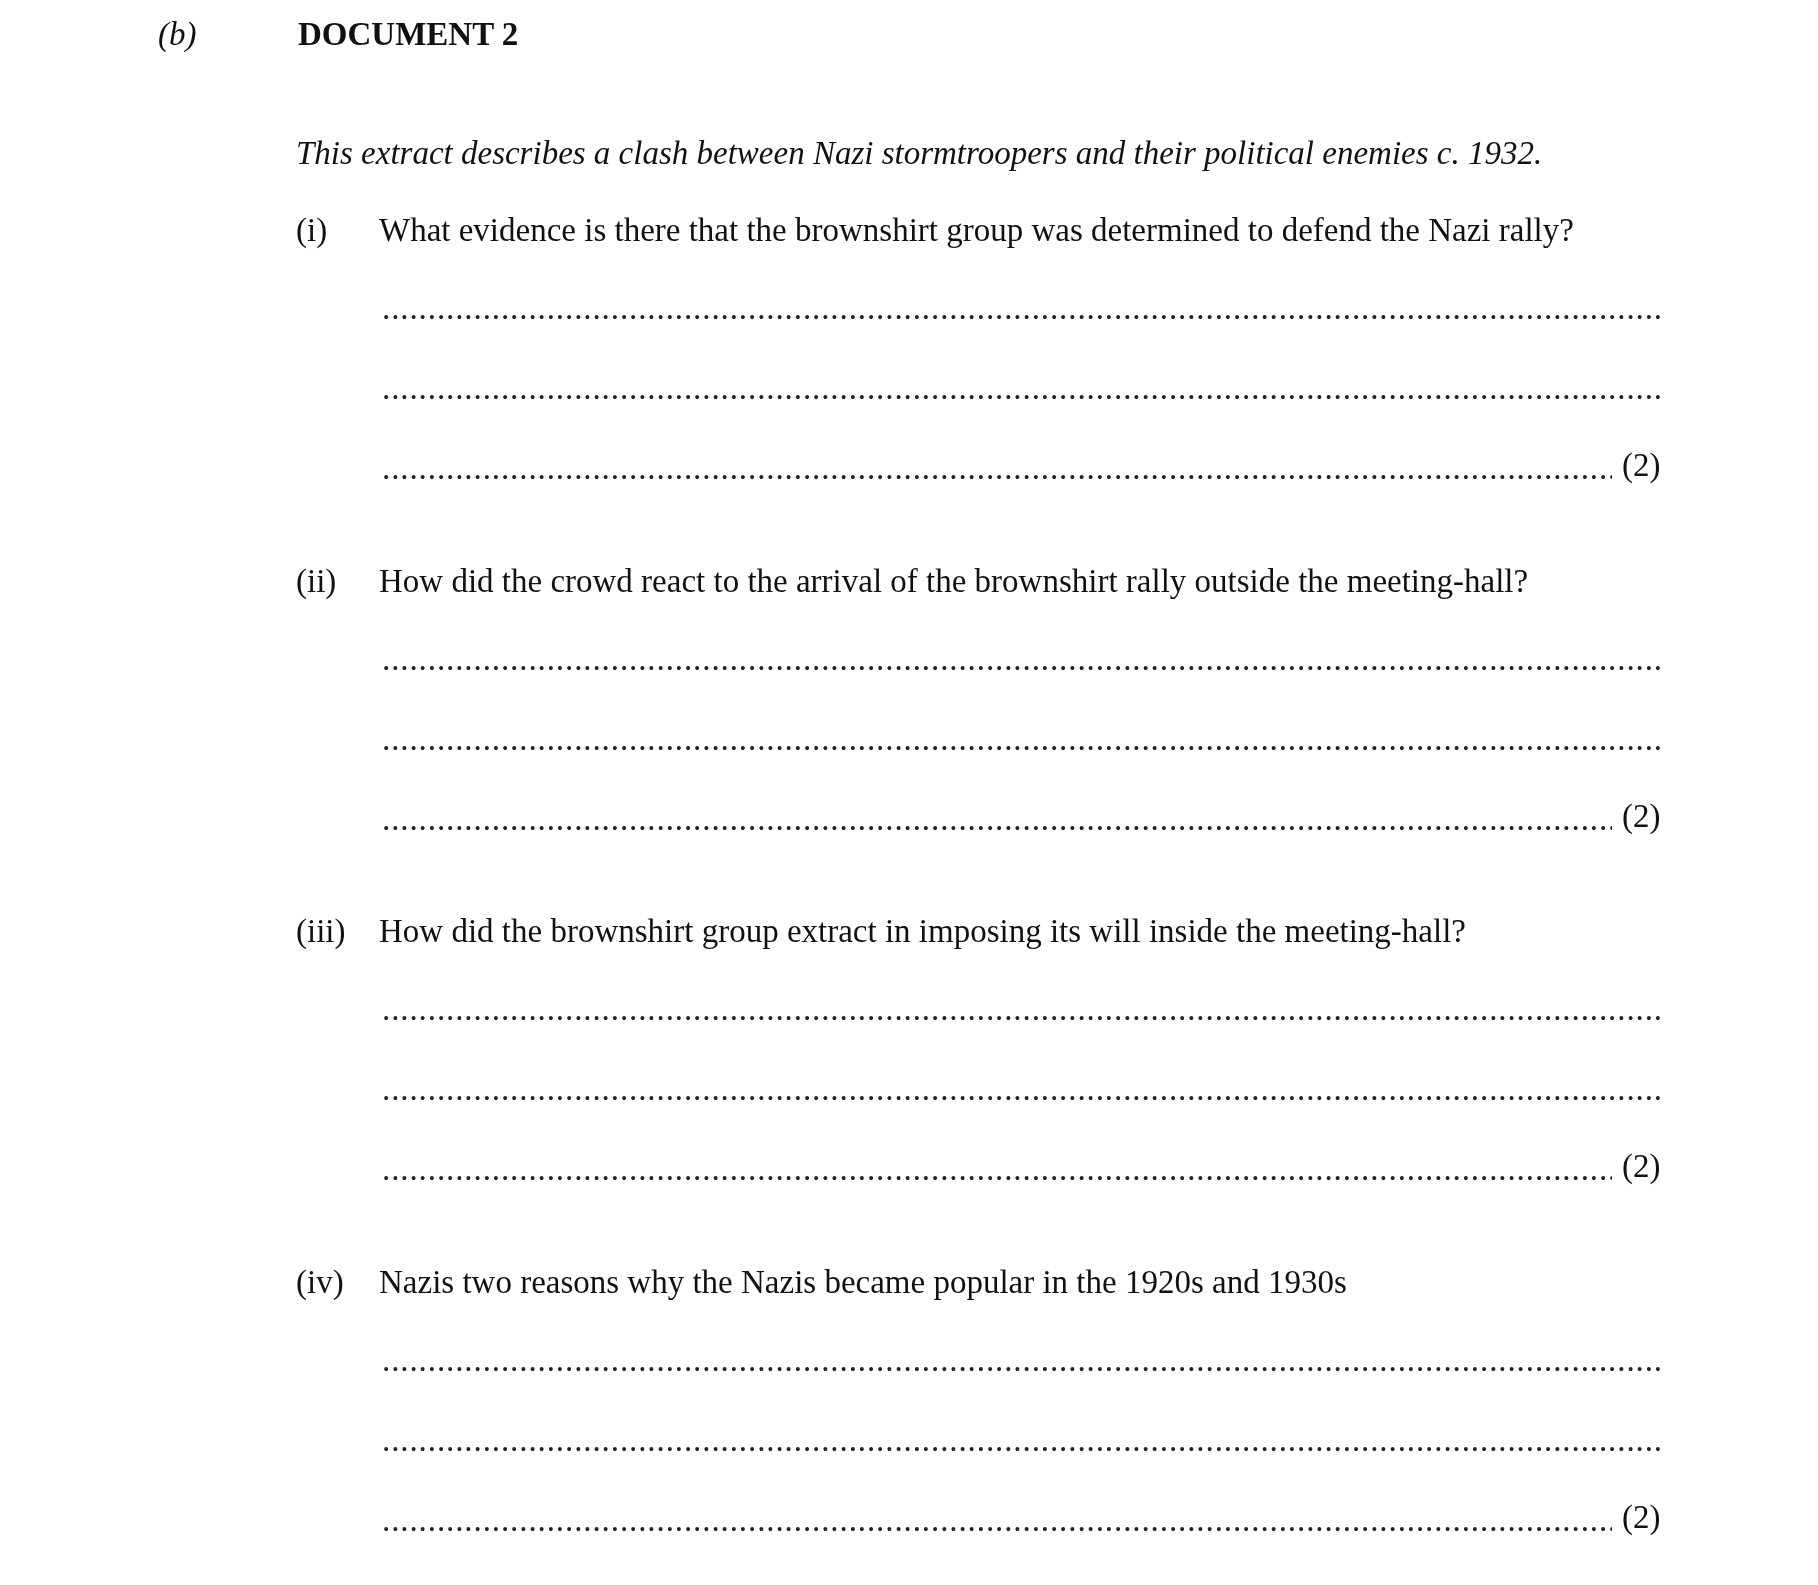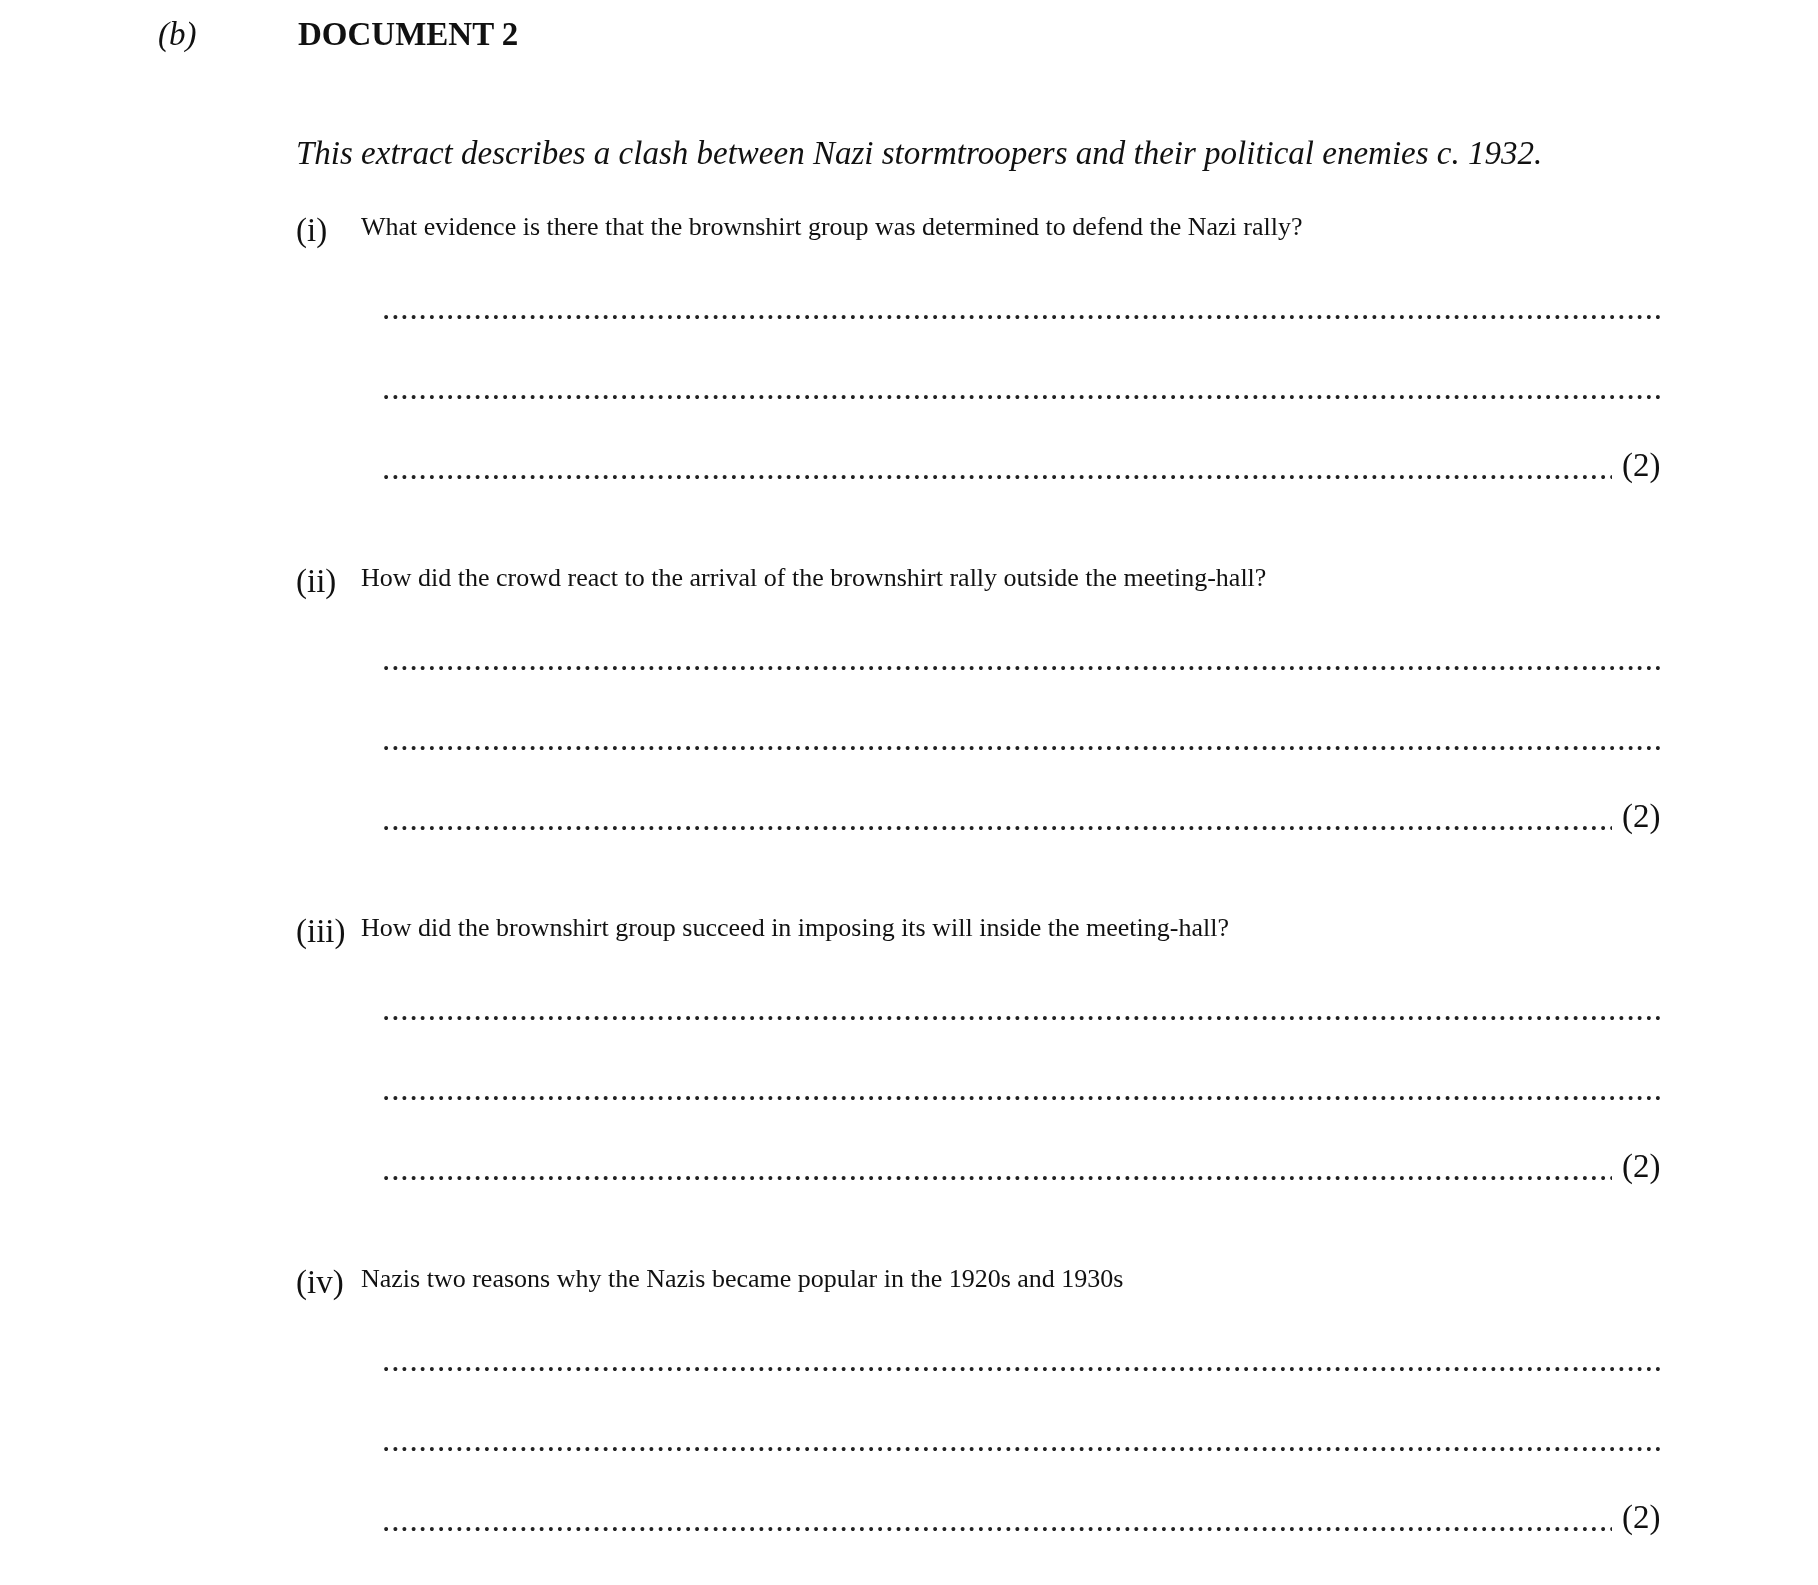--- a/index.html
+++ b/index.html
@@ -29,22 +29,22 @@
   .intro {
     left: 296px; top: 135px;
     font-size: 33px;
     font-style: italic;
   }
   .q-num {
     left: 296px;
     font-size: 33px;
   }
   .q-text {
-    left: 361px;
-    font-size: 26px;
+    left: 379px;
+    font-size: 33px;
   }
   .q-text b { font-weight: normal; }
   .answer-line {
     position: absolute;
     left: 382px;
     width: 1278px;
     height: 34px;
     overflow: hidden;
     white-space: nowrap;
     font-size: 33px;
@@ -82,21 +82,21 @@
     <div class="abs q-num" style="top:563px">(ii)</div>
     <div class="abs q-text" style="top:563px">How did the crowd react to the arrival of the brownshirt rally outside the meeting-hall?</div>
     <div class="answer-line" style="top:641px">........................................................................................................................................................................................................................................................</div>
     <div class="answer-line" style="top:721px">........................................................................................................................................................................................................................................................</div>
     <div class="answer-line last" style="top:801px">........................................................................................................................................................................................................................................................</div>
     <div class="marks" style="top:798px">(2)</div>
   </section>
 
   <section>
     <div class="abs q-num" style="top:913px">(iii)</div>
-    <div class="abs q-text" style="top:913px">How did the brownshirt group succeed in imposing its will inside the meeting-hall?</div>
+    <div class="abs q-text" style="top:913px">How did the brownshirt group extract in imposing its will inside the meeting-hall?</div>
     <div class="answer-line" style="top:991px">........................................................................................................................................................................................................................................................</div>
     <div class="answer-line" style="top:1071px">........................................................................................................................................................................................................................................................</div>
     <div class="answer-line last" style="top:1151px">........................................................................................................................................................................................................................................................</div>
     <div class="marks" style="top:1148px">(2)</div>
   </section>
 
   <section>
     <div class="abs q-num" style="top:1264px">(iv)</div>
     <div class="abs q-text" style="top:1264px"><span>Nazis </span><b>two</b><span> reasons why the Nazis became popular in the 1920s and 1930s</span></div>
     <div class="answer-line" style="top:1342px">........................................................................................................................................................................................................................................................</div>

